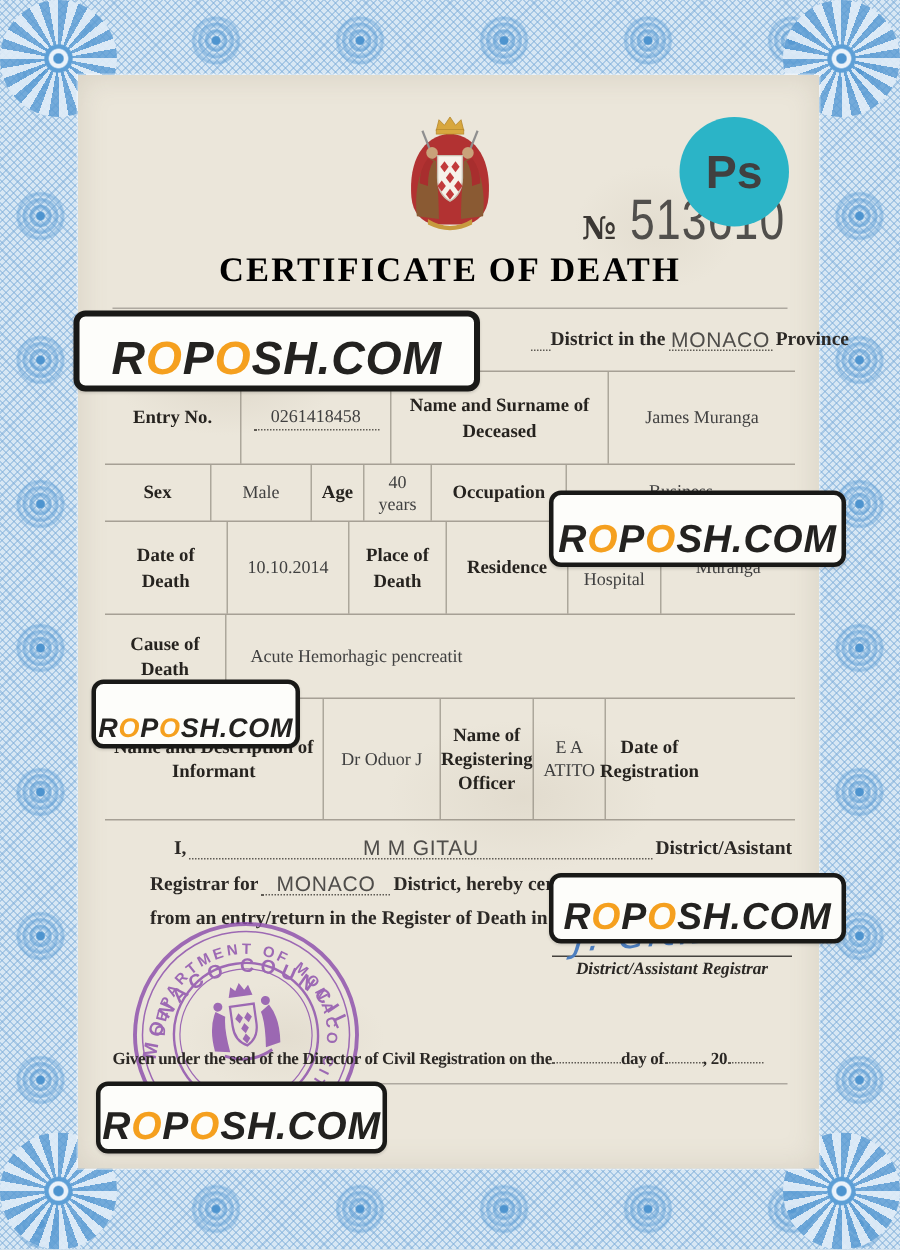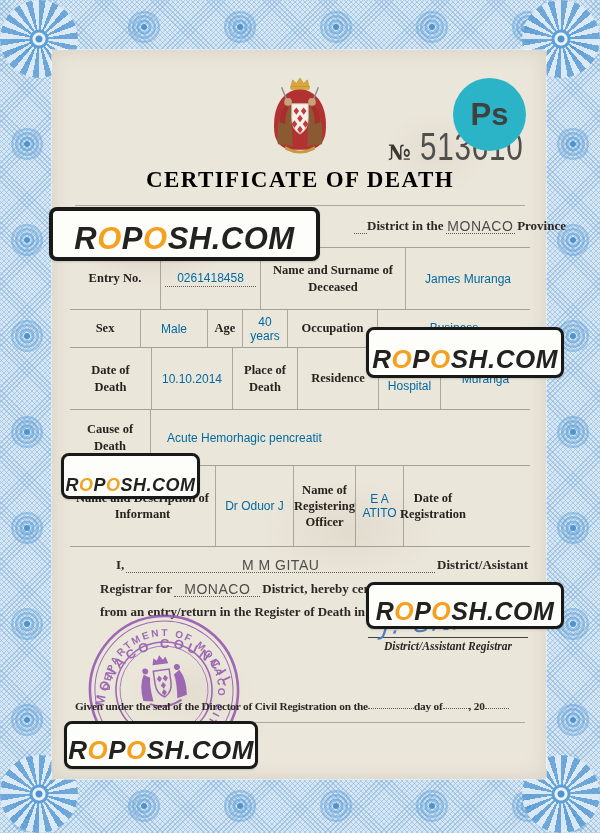--- a/index.html
+++ b/index.html
@@ -71,21 +71,21 @@
   .dtable{position:absolute;left:70px;top:247px;width:460px;border-bottom:1px solid rgba(120,114,104,.6);}
   .trow{display:grid;border-top:1px solid rgba(120,114,104,.6);}
   .r1{grid-template-columns:90px 100px 145px 1fr;height:61px;}
   .r2{grid-template-columns:70px 67px 35px 45px 90px 1fr;height:37px;}
   .r3{grid-template-columns:81px 81px 65px 81px 62px 1fr;height:61px;}
   .r4{grid-template-columns:80px 1fr;height:55px;}
   .r5{grid-template-columns:145px 78px 62px 48px 59px 1fr;height:80px;}
   .cell{display:flex;align-items:center;justify-content:center;text-align:center;padding:2px 5px;min-width:0;}
   .cell + .cell{border-left:1px solid rgba(120,114,104,.55);}
   .lbl{font-weight:bold;font-size:12.5px;color:#26231f;line-height:1.3;}
-  .val{font-family:Liberation Sans, sans-serif;font-size:12px;color:#0369a1;}
+  .val{font-family:Liberation Serif, serif;font-size:12px;color:#404040;}
   .uline{border-bottom:1.6px dotted #5f5b54;padding:0 12px 1px 12px;}
   .cleft{justify-content:flex-start;padding-left:16px;text-align:left;}
 
   
   .statement{position:absolute;left:100px;top:556px;width:428px;font-weight:bold;font-size:13px;color:#2b2825;}
   .sline{display:flex;align-items:baseline;white-space:nowrap;margin-bottom:4px;}
   .sline.ind{padding-left:16px;}
 
   
   .stamp{position:absolute;left:86px;top:612px;width:156px;height:156px;opacity:.8;transform:rotate(-8deg);}

